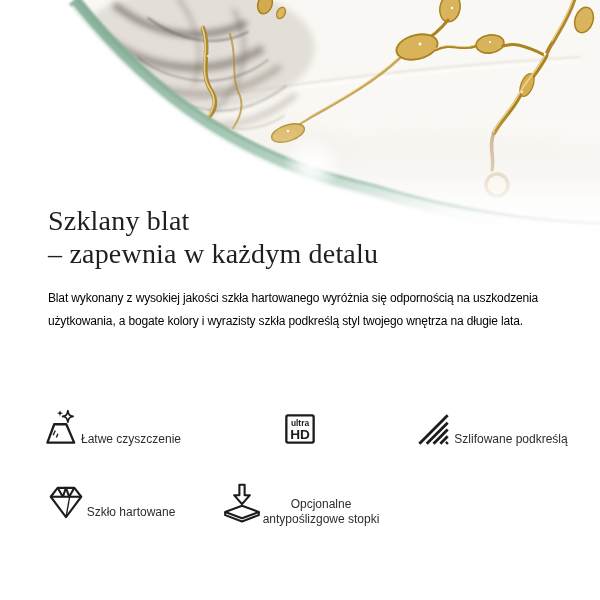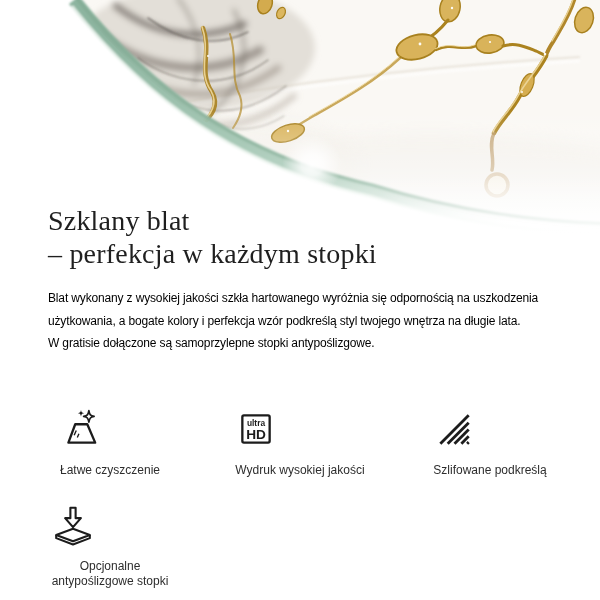--- a/index.html
+++ b/index.html
@@ -12,23 +12,23 @@
          font-family:"Liberation Serif",serif;font-weight:400;
          font-size:28px;line-height:33px;color:#1f1f1f;letter-spacing:.2px;}
   .title span{display:block;white-space:nowrap;}
 
   .desc{position:absolute;left:48px;top:287px;
         font-size:12px;line-height:22.5px;color:#000000;letter-spacing:-0.15px;}
   .desc div{white-space:nowrap;}
 
   .features{position:absolute;left:15px;top:408px;width:570px;
             display:grid;grid-template-columns:1fr 1fr 1fr;row-gap:26px;justify-items:center;}
-  .tile{display:flex;flex-direction:column;text-align:center;}
+  .tile{display:flex;flex-direction:row;align-items:center;text-align:center;}
   .tile .icon{width:42px;height:42px;}
-  .tile .label{margin-top:13px;font-size:12px;line-height:15px;color:#2d2d2d;white-space:pre-line;}
+  .tile .label{margin-top:21px;font-size:12px;line-height:15px;color:#2d2d2d;white-space:pre-line;}
 
   .ico{stroke:#1c1c1c;fill:none;stroke-linejoin:round;}
   .uhd-small{font-family:"Liberation Sans",sans-serif;font-size:8px;font-weight:700;fill:#1c1c1c;stroke:none;}
   .uhd-big{font-family:"Liberation Sans",sans-serif;font-size:13px;font-weight:700;fill:#1c1c1c;stroke:none;}
 </style>
 </head>
 <body>
 
 <div class="page">
 
@@ -148,27 +148,26 @@
         <path d="M250,165 L374,165" stroke="#ffffff" stroke-width="3" stroke-linecap="round" filter="url(#blur1)" opacity=".95"></path>
         <path d="M312,132 L312,198" stroke="#ffffff" stroke-width="2.2" stroke-linecap="round" filter="url(#blur1)" opacity=".9"></path>
       </g>
 
       <rect x="0" y="172" width="600" height="63" fill="url(#fadeAll)"></rect>
     </svg>
   </div>
 
   <h1 class="title">
     <span>Szklany blat</span>
-    <span>– perfekcja w każdym stopki</span>
+    <span>– zapewnia w każdym detalu</span>
   </h1>
 
   <div class="desc">
     <div>Blat wykonany z wysokiej jakości szkła hartowanego wyróżnia się odpornością na uszkodzenia</div>
-    <div>użytkowania, a bogate kolory i perfekcja wzór podkreślą styl twojego wnętrza na długie lata.</div>
-    <div>W gratisie dołączone są samoprzylepne stopki antypoślizgowe.</div>
+    <div>użytkowania, a bogate kolory i wyrazisty szkła podkreślą styl twojego wnętrza na długie lata.</div>
   </div>
 
   <div class="features">
 
     <div class="tile">
       <svg class="icon" viewBox="0 0 40 40">
         <g class="ico" stroke-width="2.2">
           <path d="M8,33 L14.5,15.5 L26,15.5 L33.5,33 Z"></path>
           <path d="M13.5,26 L15.5,21.5 M16.5,28 L18,24.5" stroke-width="1.3"></path>
           <path d="M27.5,2.5 C28.2,6.5 29,7.3 32.5,8 C29,8.7 28.2,9.5 27.5,13.5 C26.8,9.5 26,8.7 22.5,8 C26,7.3 26.8,6.5 27.5,2.5 Z" fill="#ffffff" stroke-width="1.6"></path>
@@ -179,36 +178,46 @@
     </div>
 
     <div class="tile">
       <svg class="icon" viewBox="0 0 40 40">
         <g class="ico" stroke-width="2.2">
           <rect x="7" y="7" width="26" height="26" rx="1.5"></rect>
           <text x="20" y="17.5" text-anchor="middle" class="uhd-small">ultra</text>
           <text x="20" y="29.5" text-anchor="middle" class="uhd-big">HD</text>
         </g>
       </svg>
-      <div class="label">Wydruk wysokiej jakości</div>
     </div>
 
     <div class="tile">
       <svg class="icon" viewBox="0 0 40 40">
         <g class="ico" stroke-width="2.7" stroke-linecap="butt">
           <path d="M7,34 L34,7"></path>
           <path d="M14,34 L34,14"></path>
           <path d="M20.5,34 L34,20.5"></path>
           <path d="M27,34 L34,27"></path>
           <path d="M32.5,34 L34,32.5"></path>
         </g>
       </svg>
       <div class="label">Szlifowane podkreślą</div>
     </div>
 
+    <div class="tile">
+      <svg class="icon" viewBox="0 0 40 40">
+        <g class="ico" stroke-width="2">
+          <path d="M5.5,15 L12,6.5 L28,6.5 L34.5,15 L20,34.5 Z"></path>
+          <path d="M5.5,15 L34.5,15"></path>
+          <path d="M12,6.5 L17,15 M28,6.5 L23,15 M17,15 L20,6.5 L23,15"></path>
+          <path d="M20,34.5 L23.5,15" stroke-width="1.3"></path>
+        </g>
+      </svg>
+      <div class="label">Szkło hartowane</div>
+    </div>
 
     <div class="tile">
       <svg class="icon" viewBox="0 0 40 40">
         <g class="ico" stroke-width="2">
           <path d="M20,23.5 L36,29.5 L20,35.5 L4,29.5 Z"></path>
           <path d="M4,29.5 L4,32.5 L20,38.5 L36,32.5 L36,29.5"></path>
           <path d="M17.5,3.5 L22.5,3.5 L22.5,13.5 L27.5,13.5 L20,22 L12.5,13.5 L17.5,13.5 Z"></path>
         </g>
       </svg>
       <div class="label">Opcjonalne

